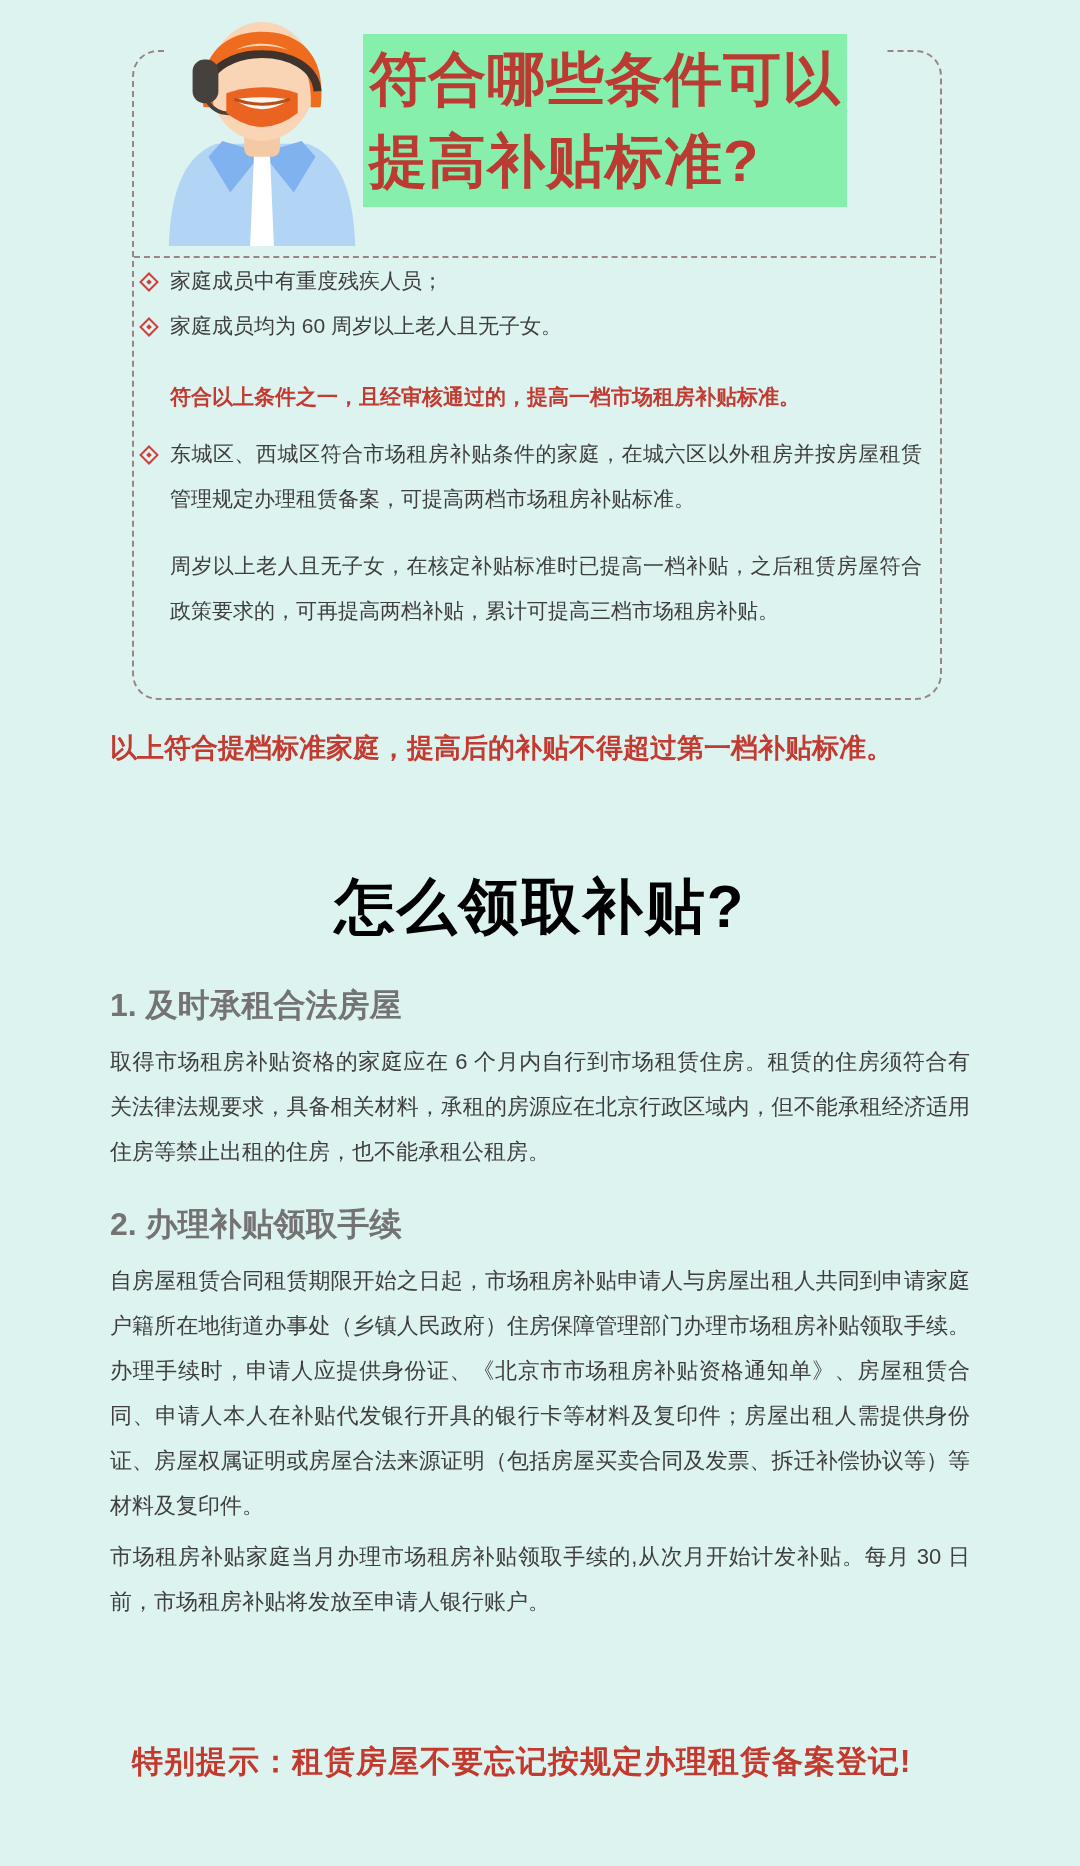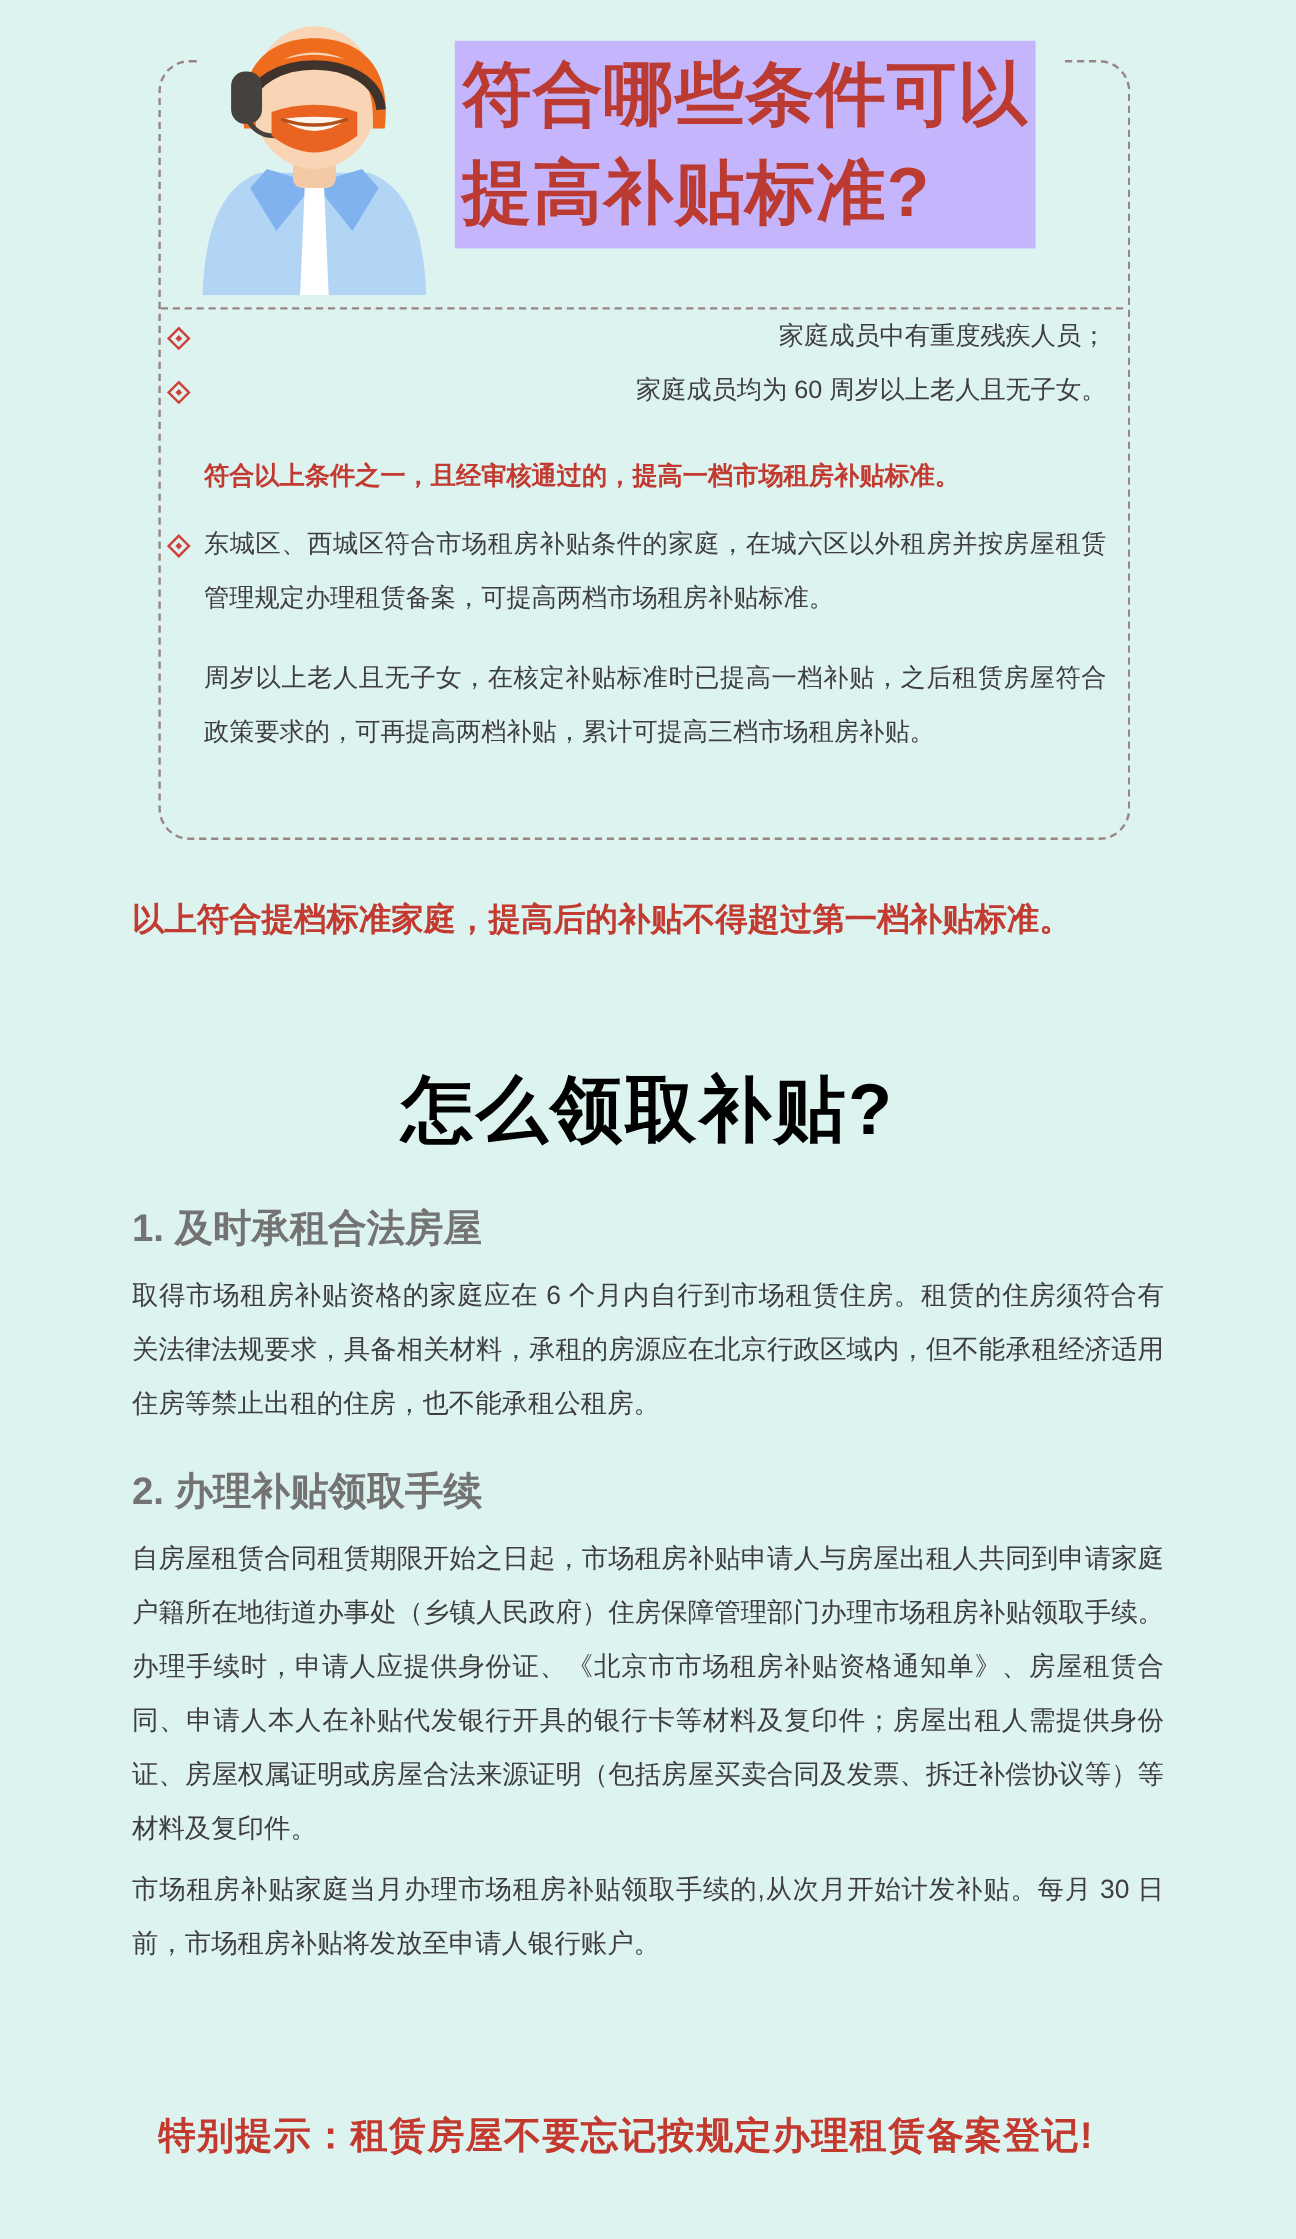--- a/index.html
+++ b/index.html
@@ -17,44 +17,44 @@
   .dashed-divider{
     position:absolute;left:134px;top:256px;width:802px;height:0;
     border-top:2px dashed #9a8585;z-index:0;
   }
   .top-cover{
     position:absolute;left:165px;top:34px;width:720px;height:40px;
     background:#ddf3f0;z-index:1;
   }
   .avatar{position:absolute;left:156px;top:8px;width:212px;height:238px;z-index:2;}
   .header-title{
-    position:absolute;left:379px;top:34px;z-index:2;
-    background:#c4b5fd;padding:4px 6px;
+    position:absolute;left:363px;top:34px;z-index:2;
+    background:#86efac;padding:4px 6px;
     font-size:58px;line-height:1.42;font-weight:bold;letter-spacing:1px;
     color:#bb3a31;white-space:pre-line;
   }
   .box-content{
     position:absolute;left:132px;top:258px;width:806px;box-sizing:border-box;
     padding:0 16px 0 38px;z-index:1;
     font-size:21px;line-height:45px;
   }
-  .bullet-item{position:relative;padding-left:0;text-align:right;}
+  .bullet-item{position:relative;padding-left:0;}
   .diamond{
     position:absolute;left:-28px;top:17px;width:10px;height:10px;
     border:2px solid #cf4038;transform:rotate(45deg);
   }
   .diamond::after{
     content:"";position:absolute;left:3px;top:3px;width:4px;height:4px;background:#cf4038;
   }
   .box-highlight{color:#c23a30;font-weight:bold;margin-top:26px;}
   .bullet-long{margin-top:12px;text-align:justify;}
   .box-note{margin-top:22px;text-align:justify;}
   .lower{padding:0 110px;}
   .cap-note{
-    margin-top:48px;font-size:27px;line-height:1.5;font-weight:bold;color:#c23a30;
+    margin-top:30px;font-size:27px;line-height:1.5;font-weight:bold;color:#c23a30;
   }
   .section2-title{
     margin-top:102px;text-align:center;font-size:60px;line-height:1.2;
     font-weight:bold;color:#000000;letter-spacing:2px;
   }
   .steps{margin-top:38px;}
   .step-heading{
     font-size:32px;line-height:1.5;font-weight:bold;color:#737373;
     margin:26px 0 10px 0;
   }

